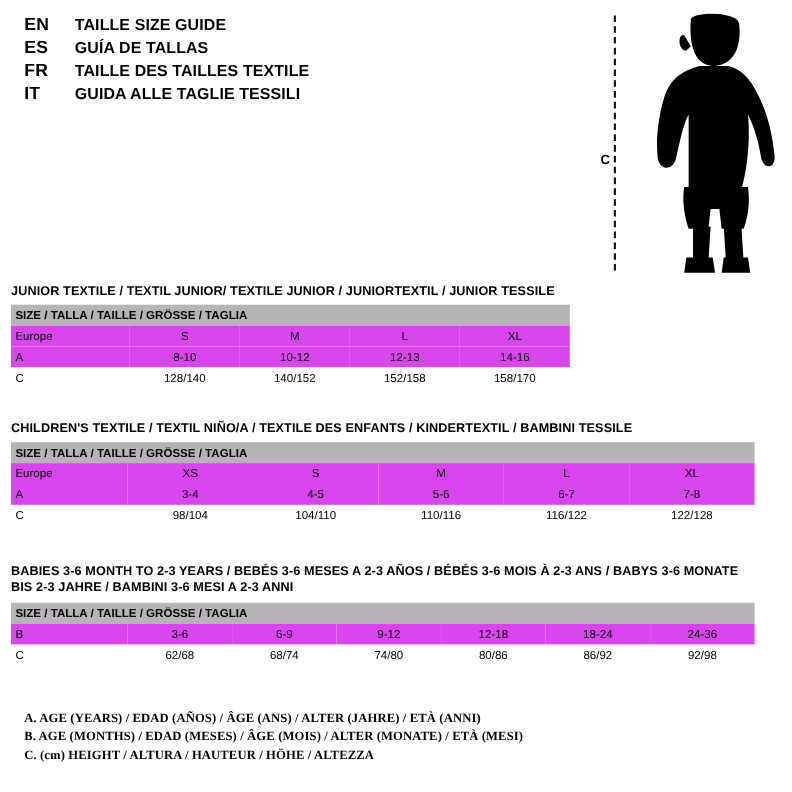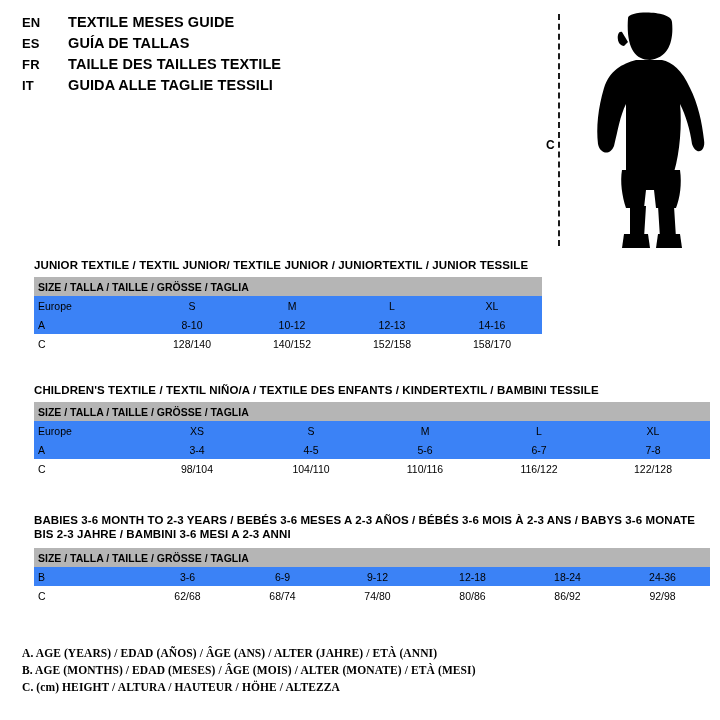--- a/index.html
+++ b/index.html
@@ -23,21 +23,21 @@
     top: 14px;
     width: 470px;
   }
   .lang-row {
     display: flex;
     align-items: baseline;
     height: 21px;
   }
   .lang-code {
     width: 46px;
-    font-size: 13px;
+    font-size: 16px;
     font-weight: bold;
     letter-spacing: 0.2px;
   }
   .lang-title {
     font-size: 14.5px;
     font-weight: bold;
     letter-spacing: 0.1px;
   }
 
   
@@ -64,21 +64,21 @@
   }
   .silhouette {
     position: absolute;
     left: 48px;
     top: 4px;
   }
 
   
   .section {
     position: absolute;
-    left: 34px;
+    left: 10px;
     width: 676px;
   }
   .section-title {
     font-size: 11.5px;
     font-weight: bold;
     letter-spacing: 0.1px;
     margin-bottom: 5px;
     line-height: 14px;
   }
   table.size-table {
@@ -91,21 +91,21 @@
     padding: 0 0 0 4px;
     vertical-align: middle;
     white-space: nowrap;
   }
   .hdr-row td {
     background: #b5b5b5;
     font-weight: bold;
     font-size: 10.5px;
   }
   .band td {
-    background: #3b82f6;
+    background: #d946ef;
     margin-left: 19px;
   }
   .plain td {
     background: #ffffff;
   }
   .label-cell {
     text-align: left;
     padding-left: 4px !important;
   }
   .val-cell {
@@ -127,21 +127,21 @@
     line-height: 17px;
     letter-spacing: 0.1px;
   }
 </style>
 </head>
 <body>
 
 <div class="lang-block">
   <div class="lang-row">
     <span class="lang-code">EN</span>
-    <span class="lang-title">TEXTILE MESES GUIDE</span>
+    <span class="lang-title">TAILLE SIZE GUIDE</span>
   </div>
   <div class="lang-row">
     <span class="lang-code">ES</span>
     <span class="lang-title">GUÍA DE TALLAS</span>
   </div>
   <div class="lang-row">
     <span class="lang-code">FR</span>
     <span class="lang-title">TAILLE DES TAILLES TEXTILE</span>
   </div>
   <div class="lang-row">

